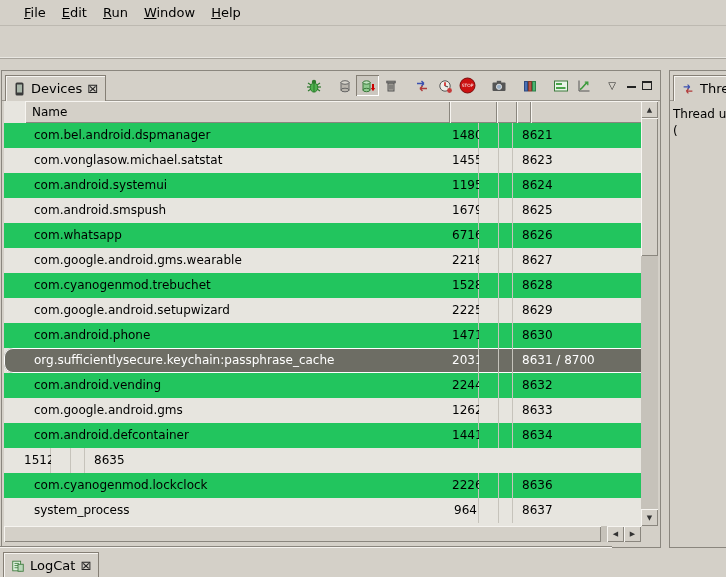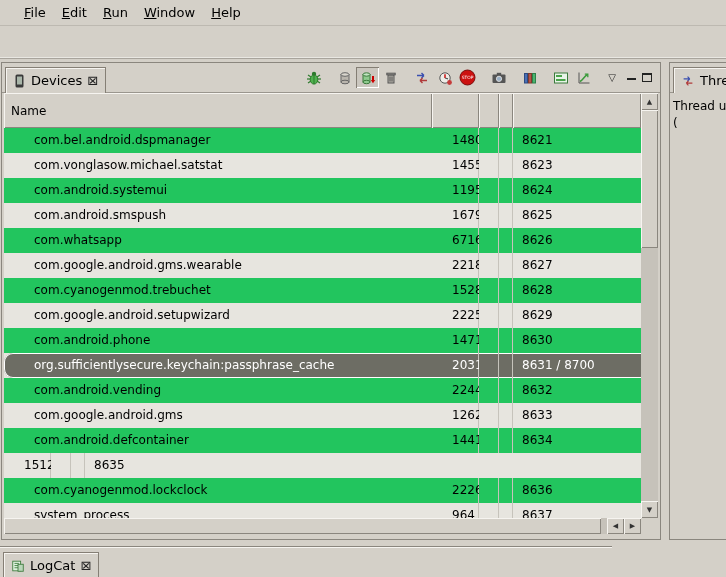--- a/index.html
+++ b/index.html
@@ -8,21 +8,21 @@
 
   
   .menubar { height:26px; display:flex; align-items:center; padding-left:16px;
     border-bottom:1px solid #bdb9b1; }
   .menu-item { display:inline-block; padding:3px 8px; font-size:13px; cursor:default; }
   .menu-item::first-letter { text-decoration:underline; }
 
   .main-toolbar { height:33px; border-bottom:1px solid #a8a49c; box-shadow:inset 0 -1px 0 #e9e7e2; }
 
   
-  .workspace { position:absolute; top:60px; left:0; width:726px; height:486px; }
+  .workspace { position:absolute; top:68px; left:0; width:726px; height:486px; }
   .view { background:#d4d0c8; border:1px solid #8a867e; position:absolute; }
   .devices-view { left:1px; top:2px; width:660px; height:478px; }
   .threads-view { left:669px; top:2px; width:57px; height:478px; border-right:none; overflow:hidden; }
 
   .view-header { height:30px; display:flex; align-items:flex-end;
     border-bottom:1px solid #9a968e; background:#d4d0c8; }
   .tab { display:flex; align-items:center; gap:5px; height:26px; padding:0 7px;
     margin-left:3px; border:1px solid #857f75; border-bottom:none; background:#d4d0c8;
     box-shadow:inset 1px 1px 0 #f6f4f0; font-size:13px; position:relative; top:1px;
     white-space:nowrap; }
@@ -32,34 +32,34 @@
   .toolbar { margin-left:auto; display:flex; align-items:center; padding:0 3px 4px 0; }
   .tool { width:23px; height:21px; display:flex; align-items:center; justify-content:center; }
   .tool.pressed { box-shadow:inset 1px 1px 0 #847e74, inset -1px -1px 0 #ffffff; background:#cbc7bf; }
   .sep { width:8px; height:1px; }
   .menu-btn { font-size:10px; padding:0 5px; color:#222; }
   .btn-min { width:9px; height:8px; border-bottom:2px solid #222; margin:0 4px 4px 6px; }
   .btn-max { width:10px; height:9px; border:1px solid #222; border-top:2px solid #222; margin:0 5px 1px 2px; }
 
   
   .table { position:absolute; left:2px; top:30px; width:654px; height:441px; background:#e7e5df; }
-  .thead { display:flex; height:35px; }
+  .thead { display:flex; height:22px;margin-left:21px; }
   .th { background:#d4d0c8; box-shadow:inset 1px 1px 0 #f6f4f0, inset -1px -1px 0 #8a867e;
     font-size:12px; display:flex; align-items:center; padding-left:7px; overflow:hidden; }
   .th.name { width:428px; } .th.pid { width:47px; } .th.c3 { width:20px; }
   .th.c4 { width:14px; } .th.port { width:128px; }
 
   .tbody { height:400px; overflow:hidden; }
   .row { display:flex; height:25px; line-height:25px; font-size:12px; }
   .row.even { background:#22c55e; }
   .row.odd  { background:#e7e5df; }
   .row.selected { background:#6d6d64; color:#fff; box-shadow:inset 0 0 0 1px #ffffff;border-radius:9px; }
   .cell { overflow:hidden; white-space:nowrap; }
   .cell.name { width:428px; padding-left:30px; }
-  .cell.pid  { width:47px; padding-left:20px; box-shadow:inset -1px 0 0 #c6c3bb; }
+  .cell.pid  { width:47px; padding-left:20px; box-shadow:inset -1px 0 0 #c6c3bb;text-align:center; }
   .cell.c3   { width:20px; box-shadow:inset -1px 0 0 #c6c3bb; }
   .cell.c4   { width:14px; box-shadow:inset -1px 0 0 #c6c3bb; }
   .cell.port { width:128px; padding-left:9px; }
 
   
   .sbtn { width:17px; height:17px; background:#d4d0c8; flex:none;
     box-shadow:inset 1px 1px 0 #f6f4f0, inset -1px -1px 0 #8a867e;
     display:flex; align-items:center; justify-content:center; font-size:7px; color:#333; }
   .vscroll { position:absolute; left:637px; top:0; width:17px; height:425px; background:#c6c2ba; }
   .vtrack { position:absolute; top:17px; bottom:17px; left:0; width:17px; }

